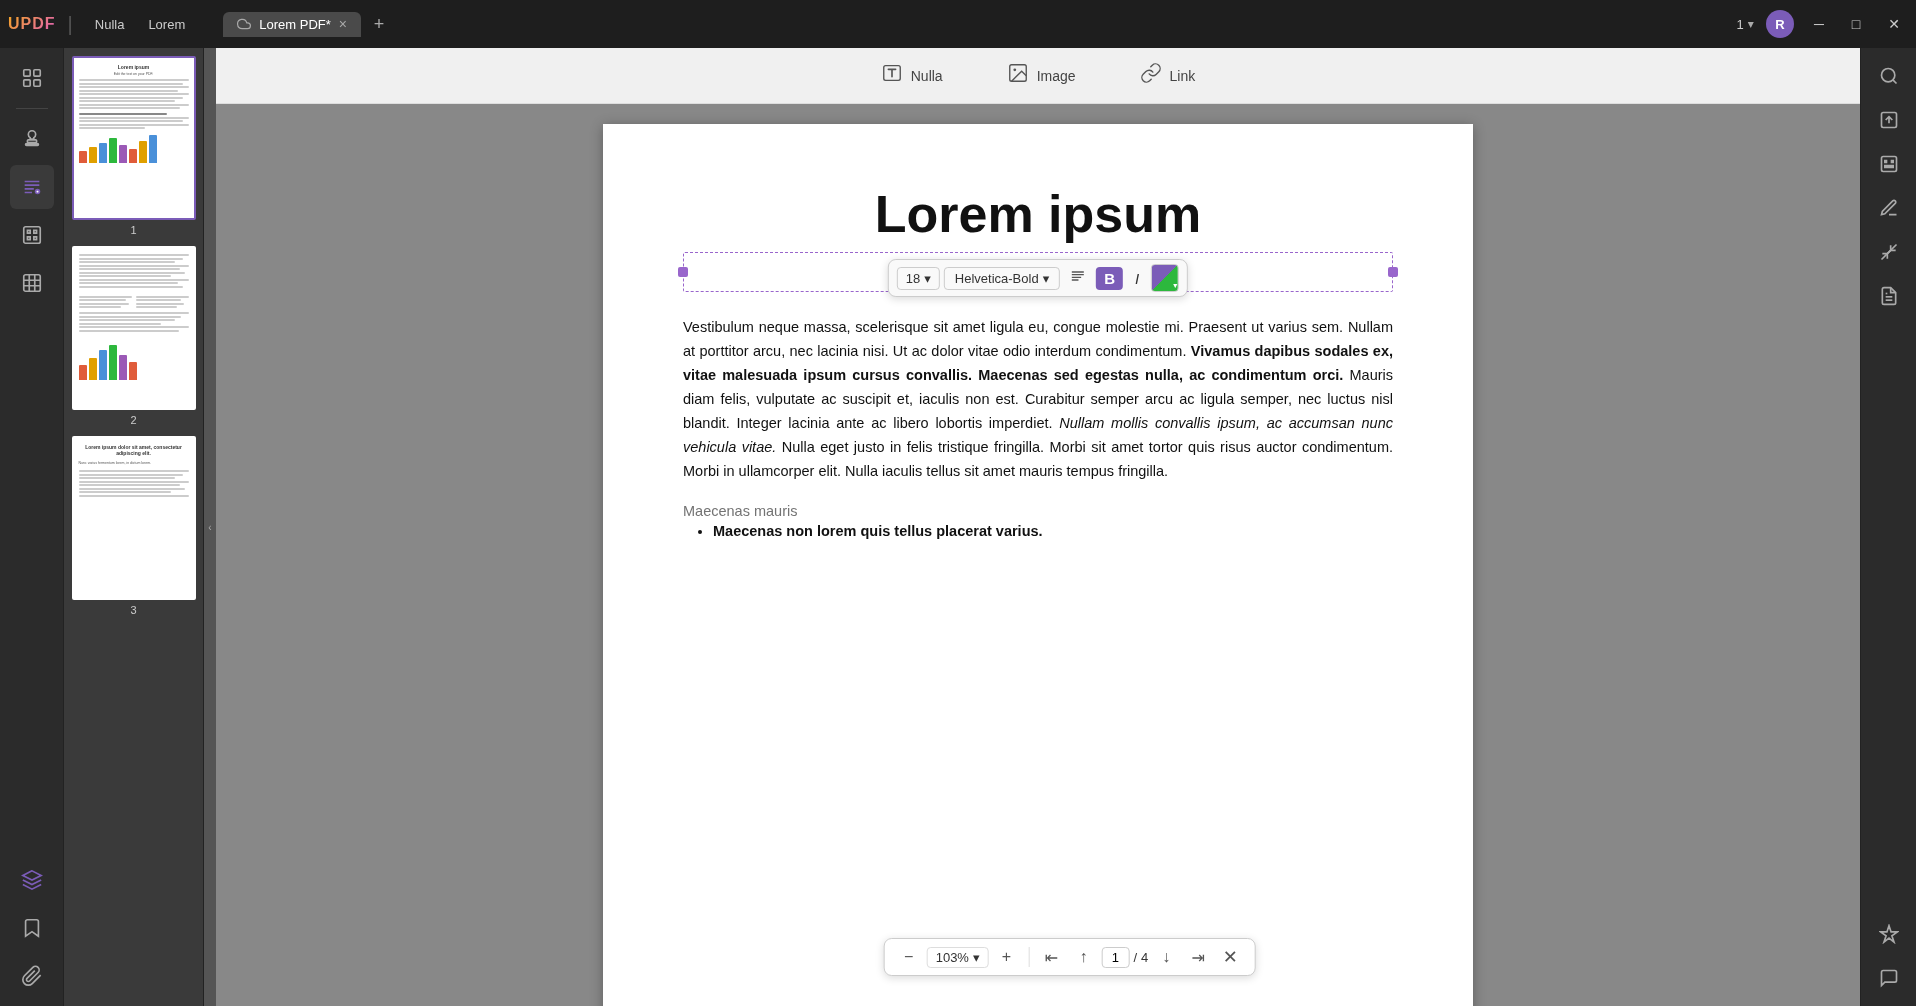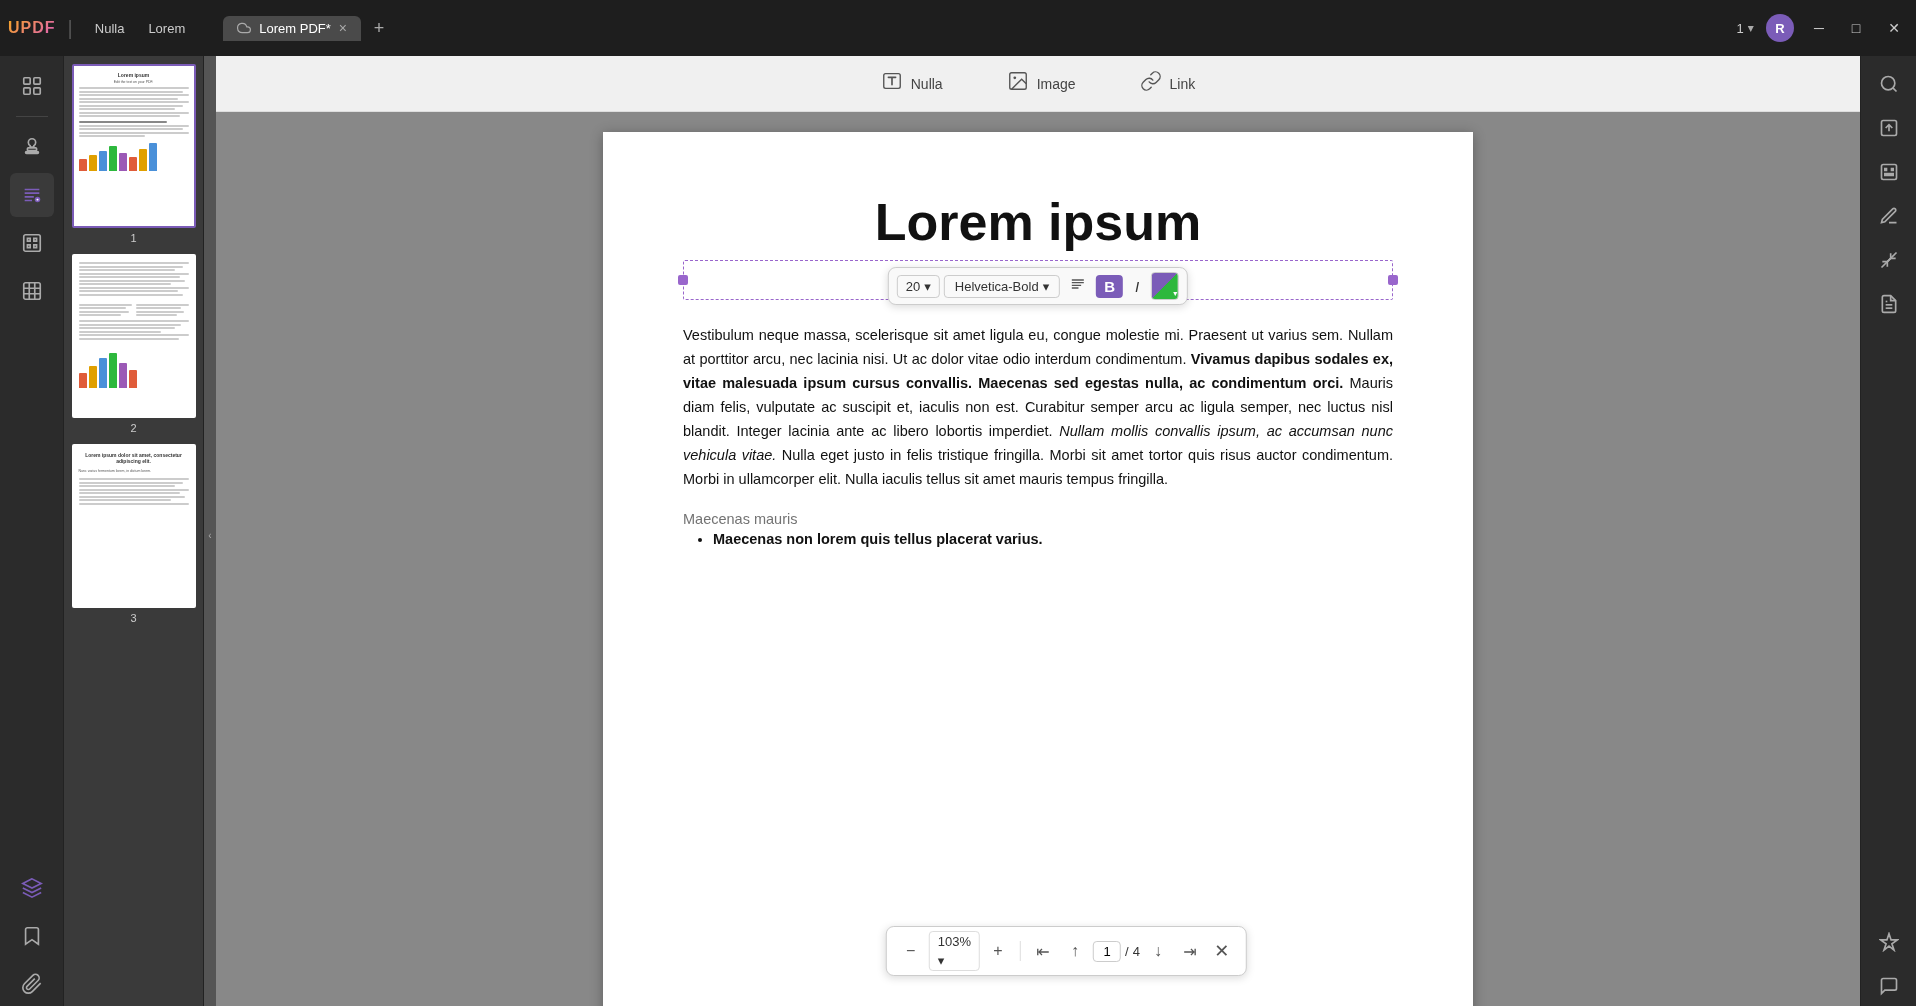--- a/index.html
+++ b/index.html
@@ -3,21 +3,21 @@
   <meta charset="utf-8">
   <style>
     * { box-sizing: border-box; margin: 0; padding: 0; }
     body { font-family: 'Segoe UI', Arial, sans-serif; background: #2b2b2b; color: #333; overflow: hidden; height: 1006px; width: 1916px; }
 
     
     .title-bar {
       display: flex;
       align-items: center;
       background: #1e1e1e;
-      height: 56px;
+      height: 48px;
       padding: 0 8px;
       gap: 8px;
     }
     .title-bar-divider {
       color: #555;
       font-size: 20px;
       margin: 0 4px;
     }
     .title-bar-menu {
       display: flex;
@@ -424,21 +424,20 @@
     .zoom-level {
       display: flex;
       align-items: flex-start;
       gap: 4px;
       font-size: 13px;
       color: #333;
       padding: 2px 8px;
       border: 1px solid #ddd;
       border-radius: 4px;
       cursor: pointer;
-      flex-direction: column;
     }
     .zoom-divider { width: 1px; height: 20px; background: #ddd; margin: 0 4px; }
     .zoom-nav {
       display: flex;
       align-items: center;
       gap: 4px;
       font-size: 13px;
       color: #333;
     }
     .zoom-page-input {
@@ -748,21 +747,21 @@
         </span>
         <span>Link</span>
       </div>
     </div>
 
     <div class="pdf-canvas">
       <div class="pdf-page">
 
         <div class="format-toolbar">
           <div class="fmt-size">
-            <span>20</span>
+            <span>18</span>
             <span>▾</span>
           </div>
           <div class="fmt-font">
             <span>Helvetica-Bold</span>
             <span>▾</span>
           </div>
           <div class="fmt-align">
             <svg width="16" height="16" viewBox="0 0 24 24" fill="none" stroke="#555" stroke-width="2">
               <path d="M3 6h18M3 10h18M3 14h14M3 18h10"></path>
             </svg>

